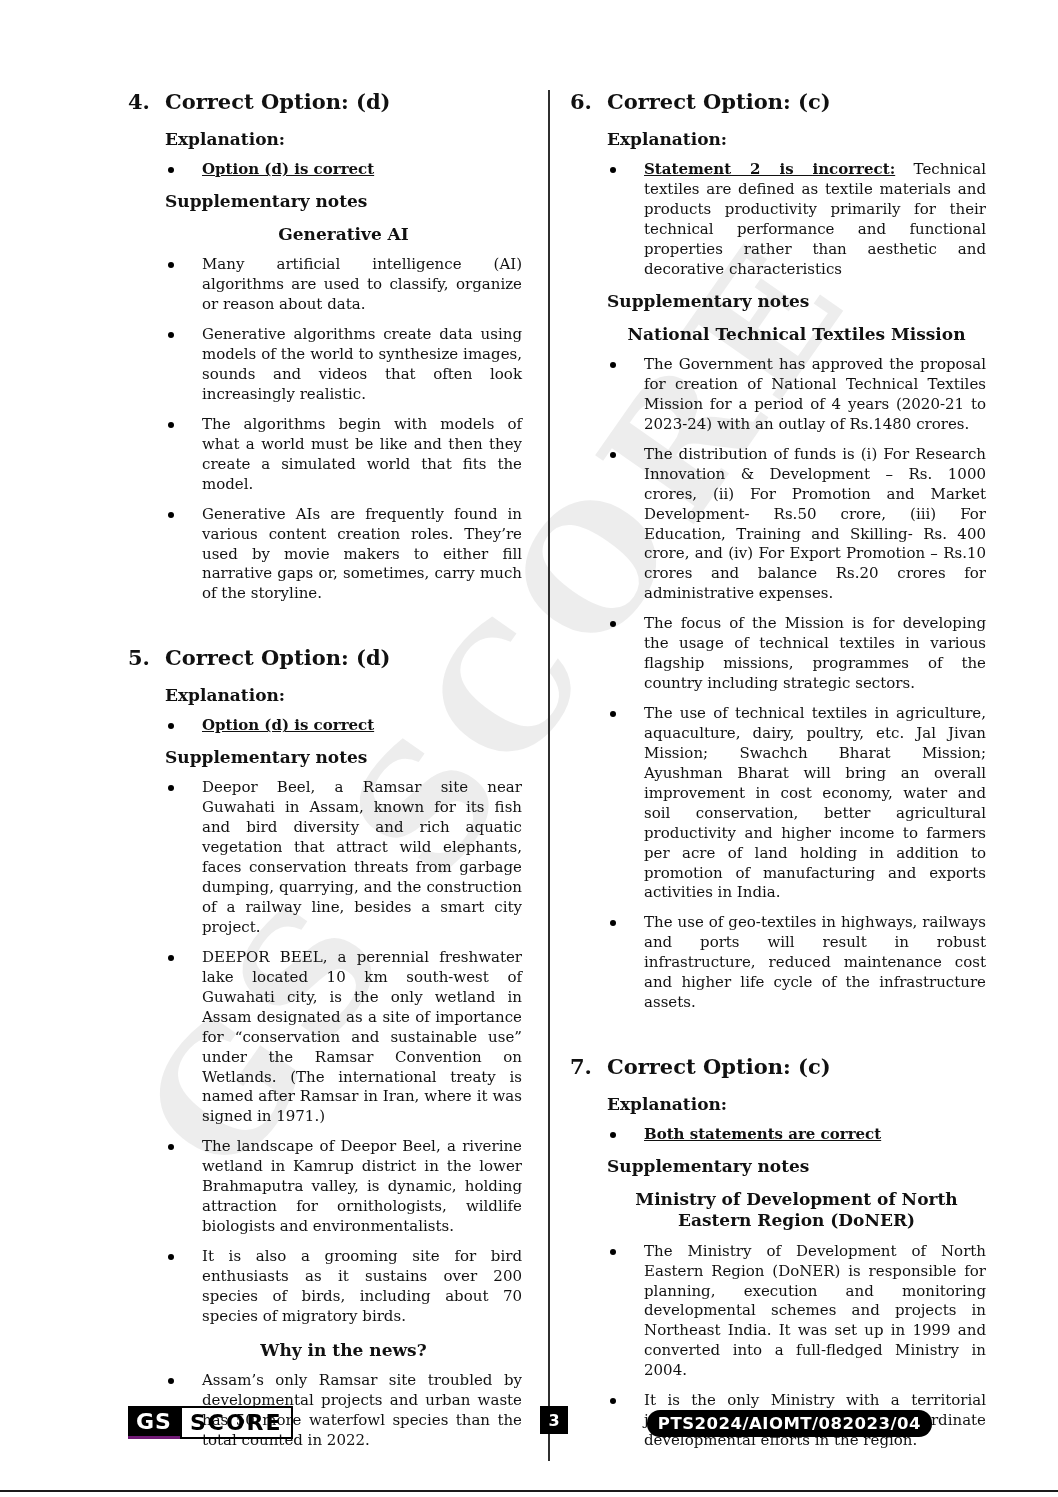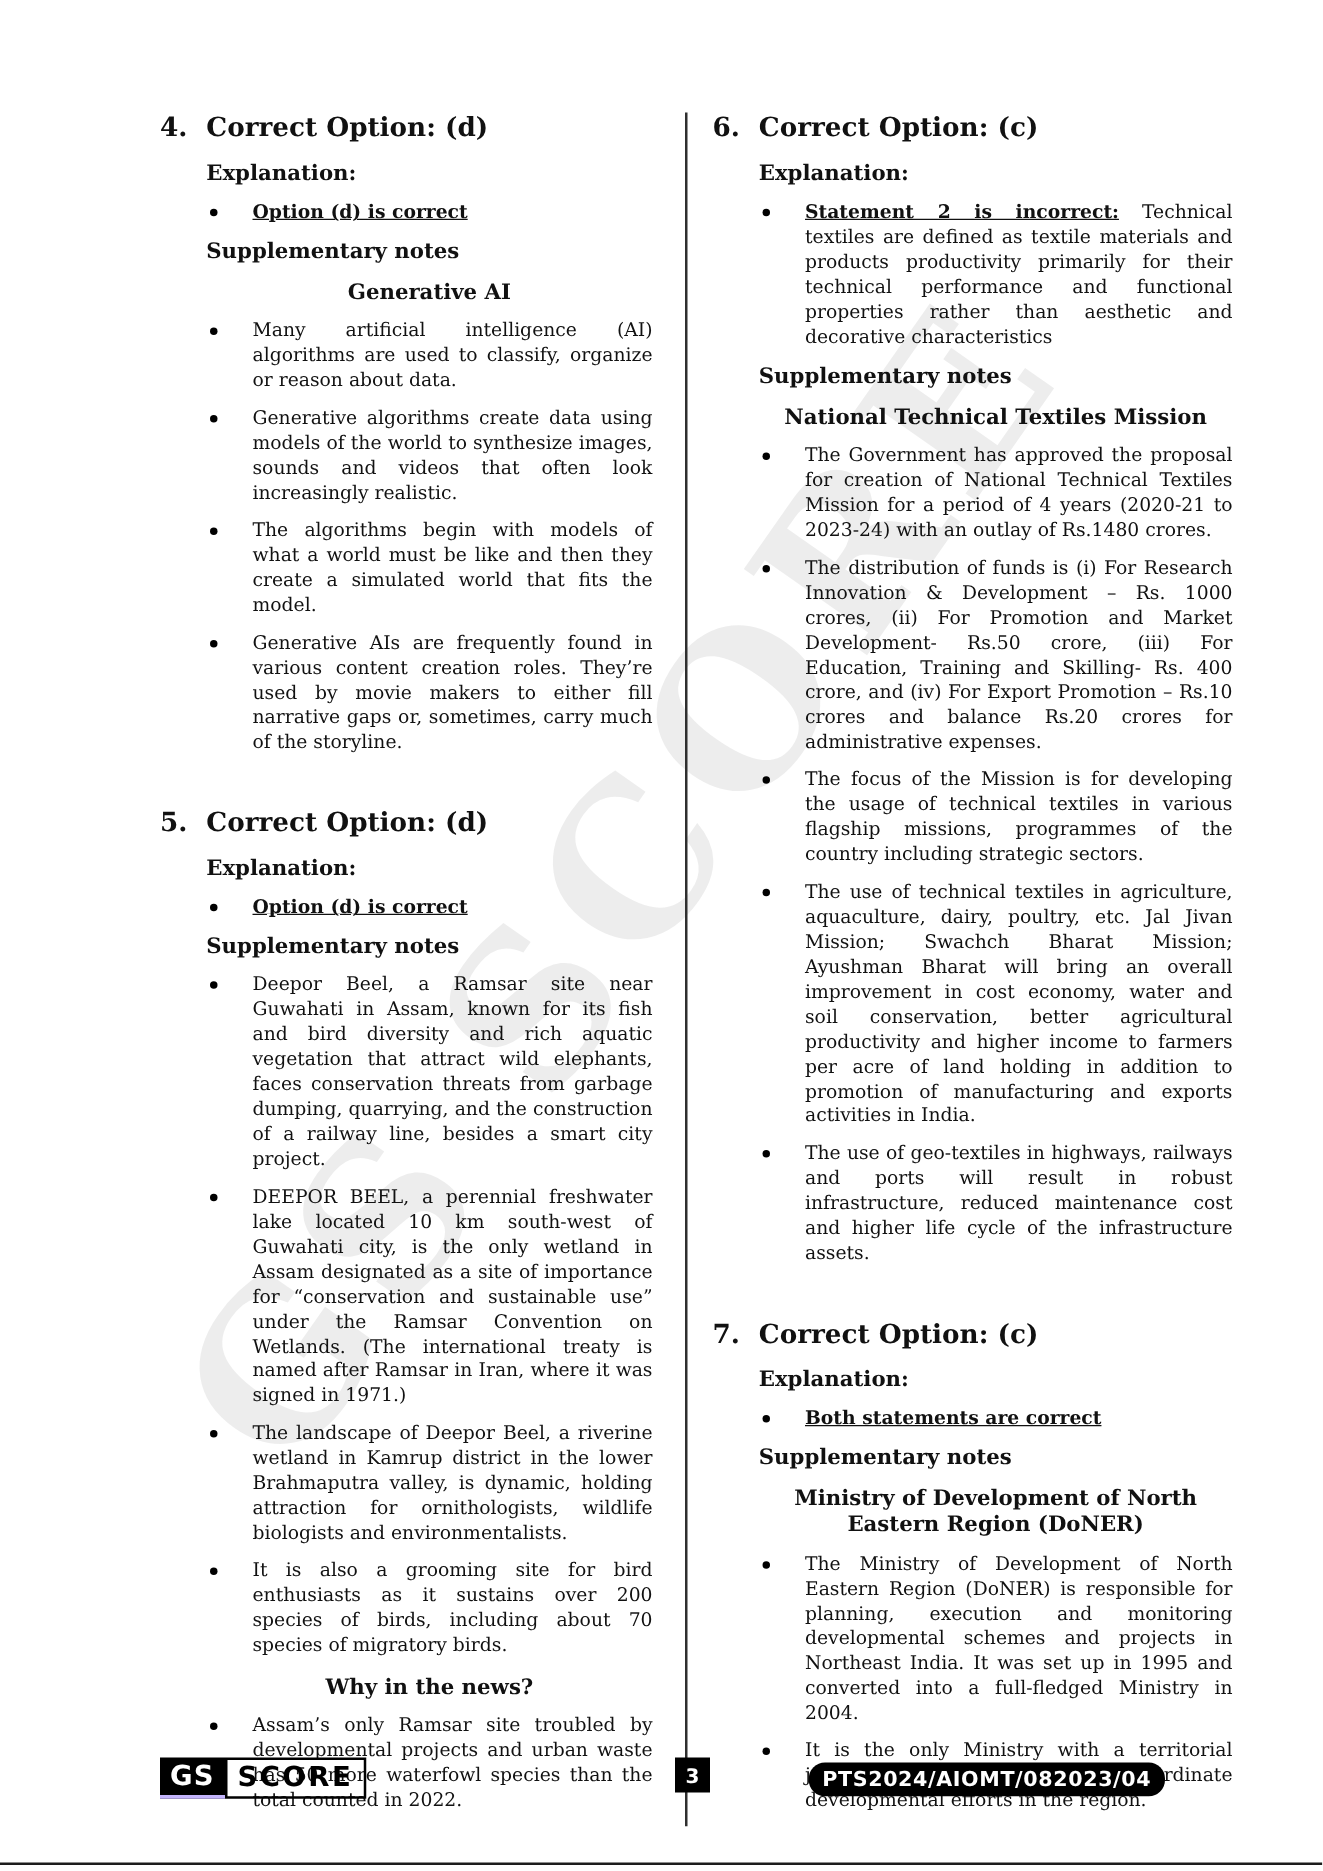--- a/index.html
+++ b/index.html
@@ -48,21 +48,21 @@
     width:6px; height:6px; border-radius:50%; background:#000;
   }
   .exp-lead { font-weight:bold; text-decoration:underline; }
 
   .footer-logo {
     position:absolute; left:128px; top:1406px; display:flex; align-items:stretch;
     font-family:"DejaVu Sans","Liberation Sans",sans-serif; z-index:2;
   }
   .logo-gs {
     background:#000; color:#fff; font-weight:bold; font-size:22px;
-    padding:3px 8px 2px; border-bottom:3px solid #c4b5fd; letter-spacing:1px;
+    padding:3px 8px 2px; border-bottom:3px solid #701a75; letter-spacing:1px;
     display:flex; align-items:center;
   }
   .logo-score {
     border:2px solid #000; color:#000; font-weight:bold; font-size:22px;
     padding:1px 8px; letter-spacing:2px; display:flex; align-items:center;
   }
 
   .page-num {
     position:absolute; left:540px; top:1406px; width:28px; height:28px;
     background:#000; color:#fff; display:flex; align-items:center; justify-content:center;
@@ -170,21 +170,21 @@
           <span>Correct Option: (c)</span>
         </div>
         <div class="q-body">
           <h3 class="label">Explanation:</h3>
           <ul class="bullets">
             <li><span class="exp-lead">Both statements are correct</span><span></span></li>
           </ul>
           <h3 class="label">Supplementary notes</h3>
           <h3 class="sub-heading">Ministry of Development of North Eastern Region (DoNER)</h3>
           <ul class="bullets">
-            <li>The Ministry of Development of North Eastern Region (DoNER) is responsible for planning, execution and monitoring developmental schemes and projects in Northeast India. It was set up in 1995 and converted into a full-fledged Ministry in 2004.</li>
+            <li>The Ministry of Development of North Eastern Region (DoNER) is responsible for planning, execution and monitoring developmental schemes and projects in Northeast India. It was set up in 1999 and converted into a full-fledged Ministry in 2004.</li>
             <li>It is the only Ministry with a territorial jurisdiction, and functions to coordinate developmental efforts in the region.</li>
           </ul>
         </div>
       </section>
 
     </div>
   </div>
 
   <div class="footer-logo">
     <span class="logo-gs">GS</span>

